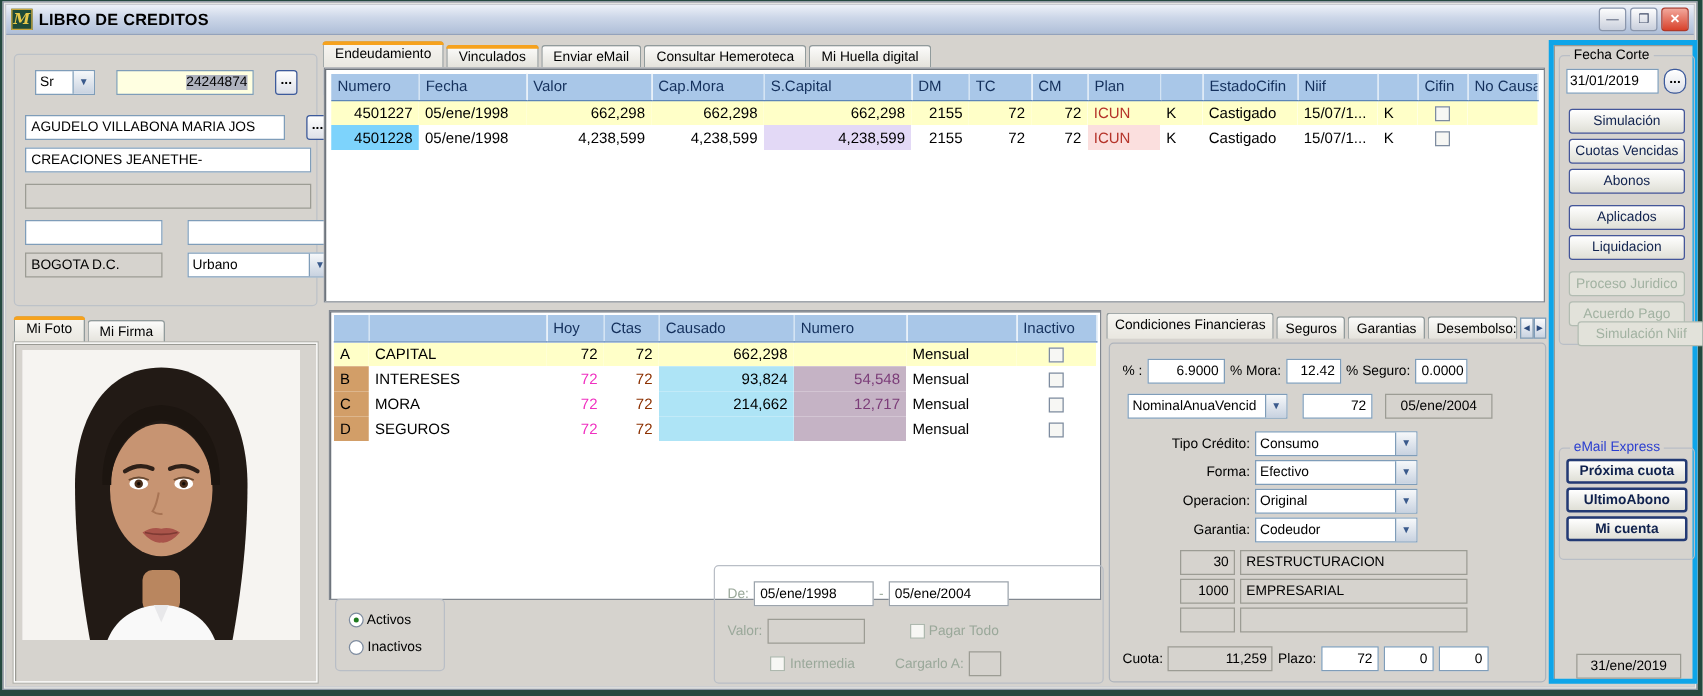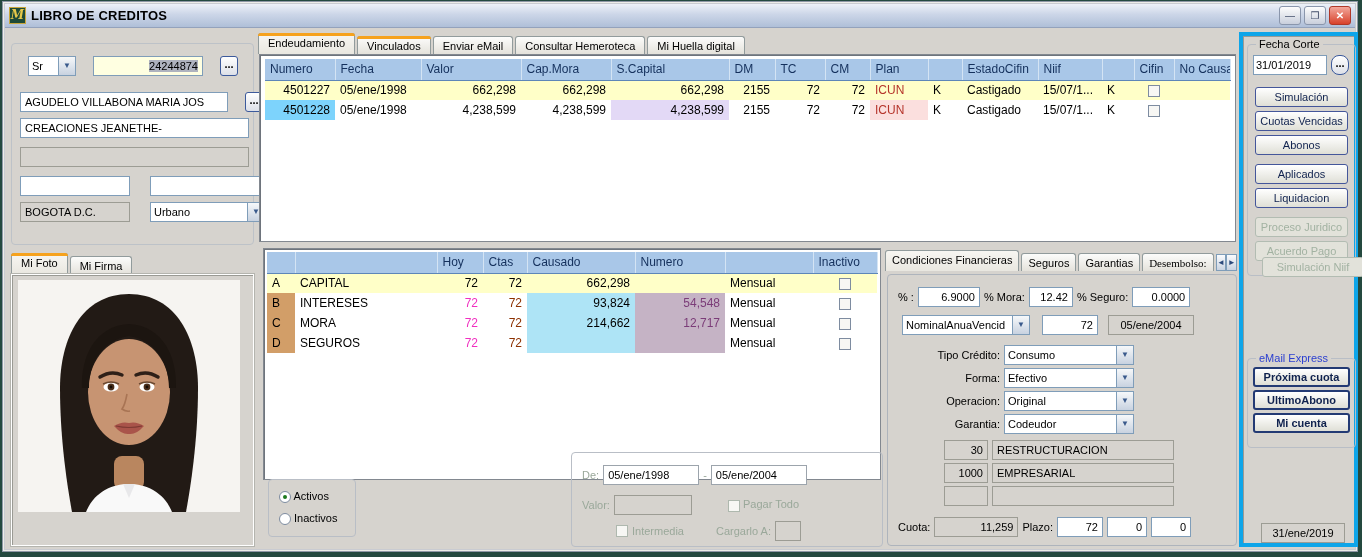--- a/index.html
+++ b/index.html
@@ -392,33 +392,33 @@
         <span class="dim">Intermedia</span>
         <span class="lbl dim" style="margin-left:28px;">Cargarlo A:</span>
         <div class="tb flat" style="width:26px;"></div>
       </div>
     </div>
 
     <div class="tabstrip" style="left:879px; top:221px; width:352px;">
       <div class="tab active" style="padding:2px 6px;">Condiciones Financieras</div>
       <div class="tab" style="padding:2px 6px;">Seguros</div>
       <div class="tab" style="padding:2px 6px;">Garantias</div>
-      <div class="tab" style="padding:2px 6px; max-width:72px;font-family:Liberation Serif, serif;">Desembolso:</div>
+      <div class="tab" style="padding:2px 6px; max-width:72px;">Desembolso:</div>
       <div class="scroll-btn">◄</div>
       <div class="scroll-btn">►</div>
     </div>
     <div class="groupbox" style="left:881px; top:245px; width:350px; height:272px; border-color:#AEB4BC; background:#D6D3CE;">
 
       <div class="cond-row" style="left:10px; top:12px;">
         <span class="lbl">% :</span>
         <div class="tb right" style="width:62px;">6.9000</div>
         <span class="lbl">% Mora:</span>
         <div class="tb right" style="width:44px;">12.42</div>
         <span class="lbl">% Seguro:</span>
-        <div class="tb right" style="width:58px;">0.0000</div>
+        <div class="tb right" style="width:42px;">0.0000</div>
       </div>
 
       <div class="cond-row" style="left:14px; top:40px;">
         <div class="combo" style="width:128px;">
           <span class="val">NominalAnuaVencid</span>
           <span class="arrow">▼</span>
         </div>
         <div class="tb right" style="width:56px; margin-left:8px;">72</div>
         <div class="tb flat center" style="width:86px; margin-left:6px;">05/ene/2004</div>
       </div>

